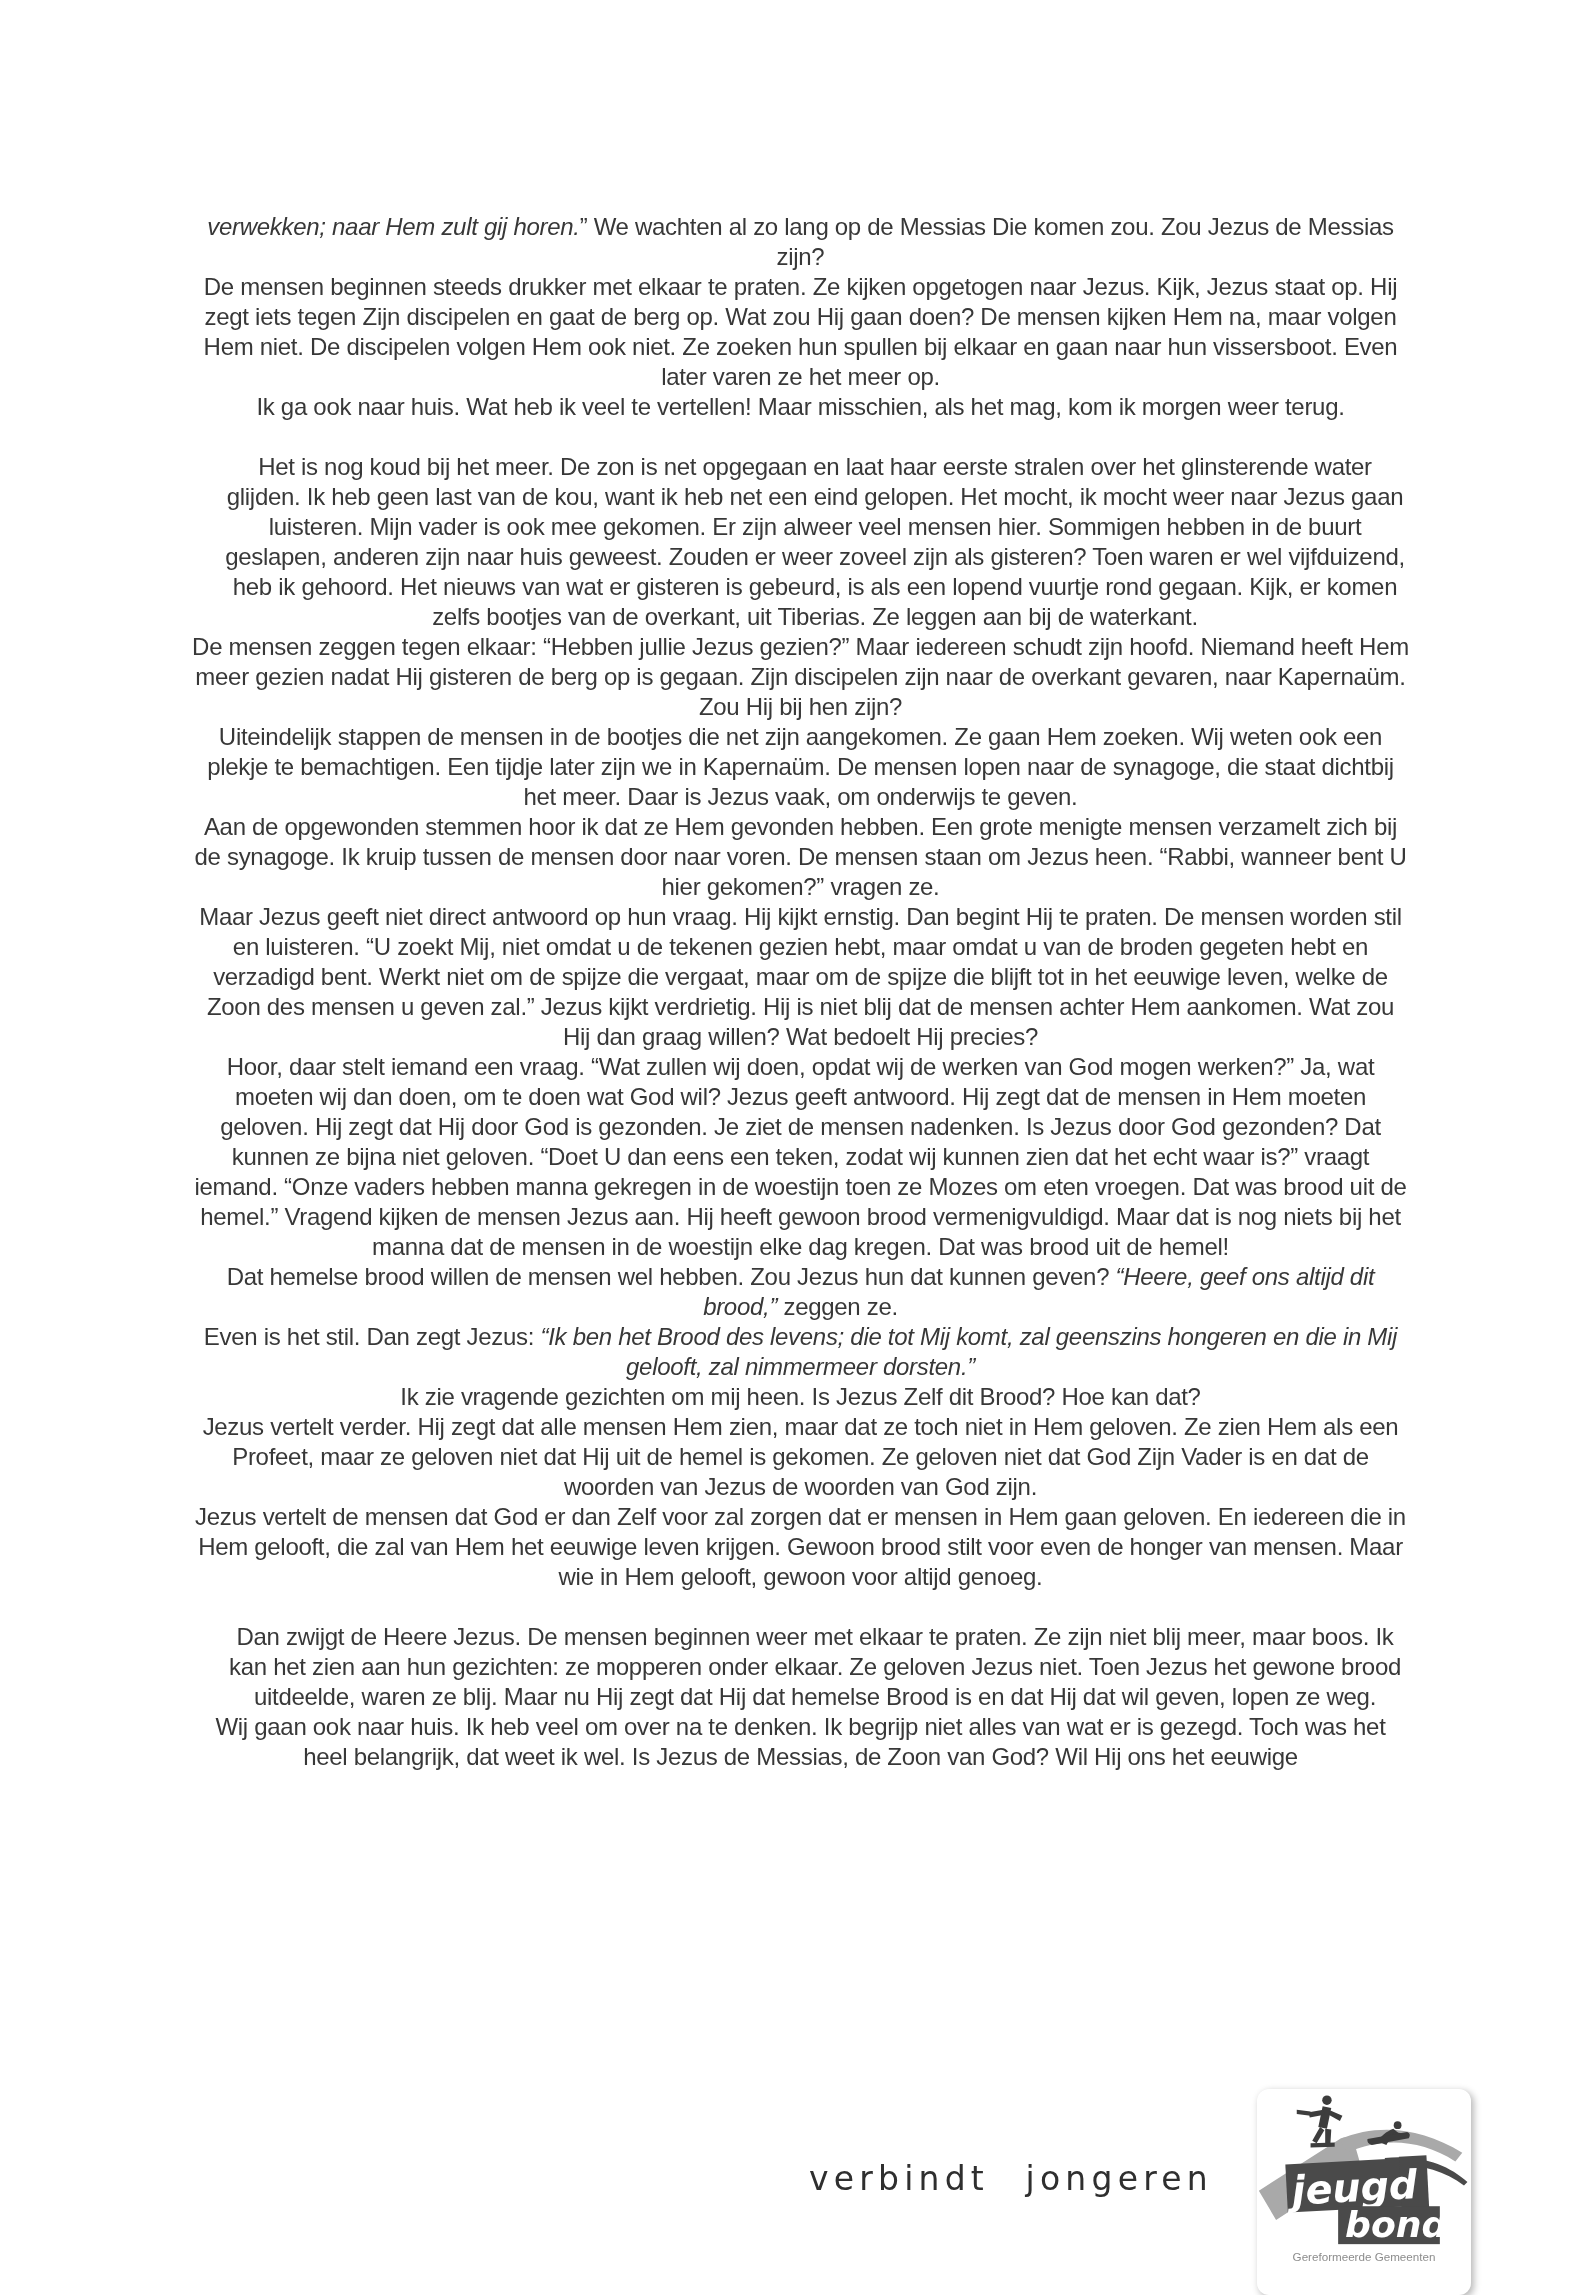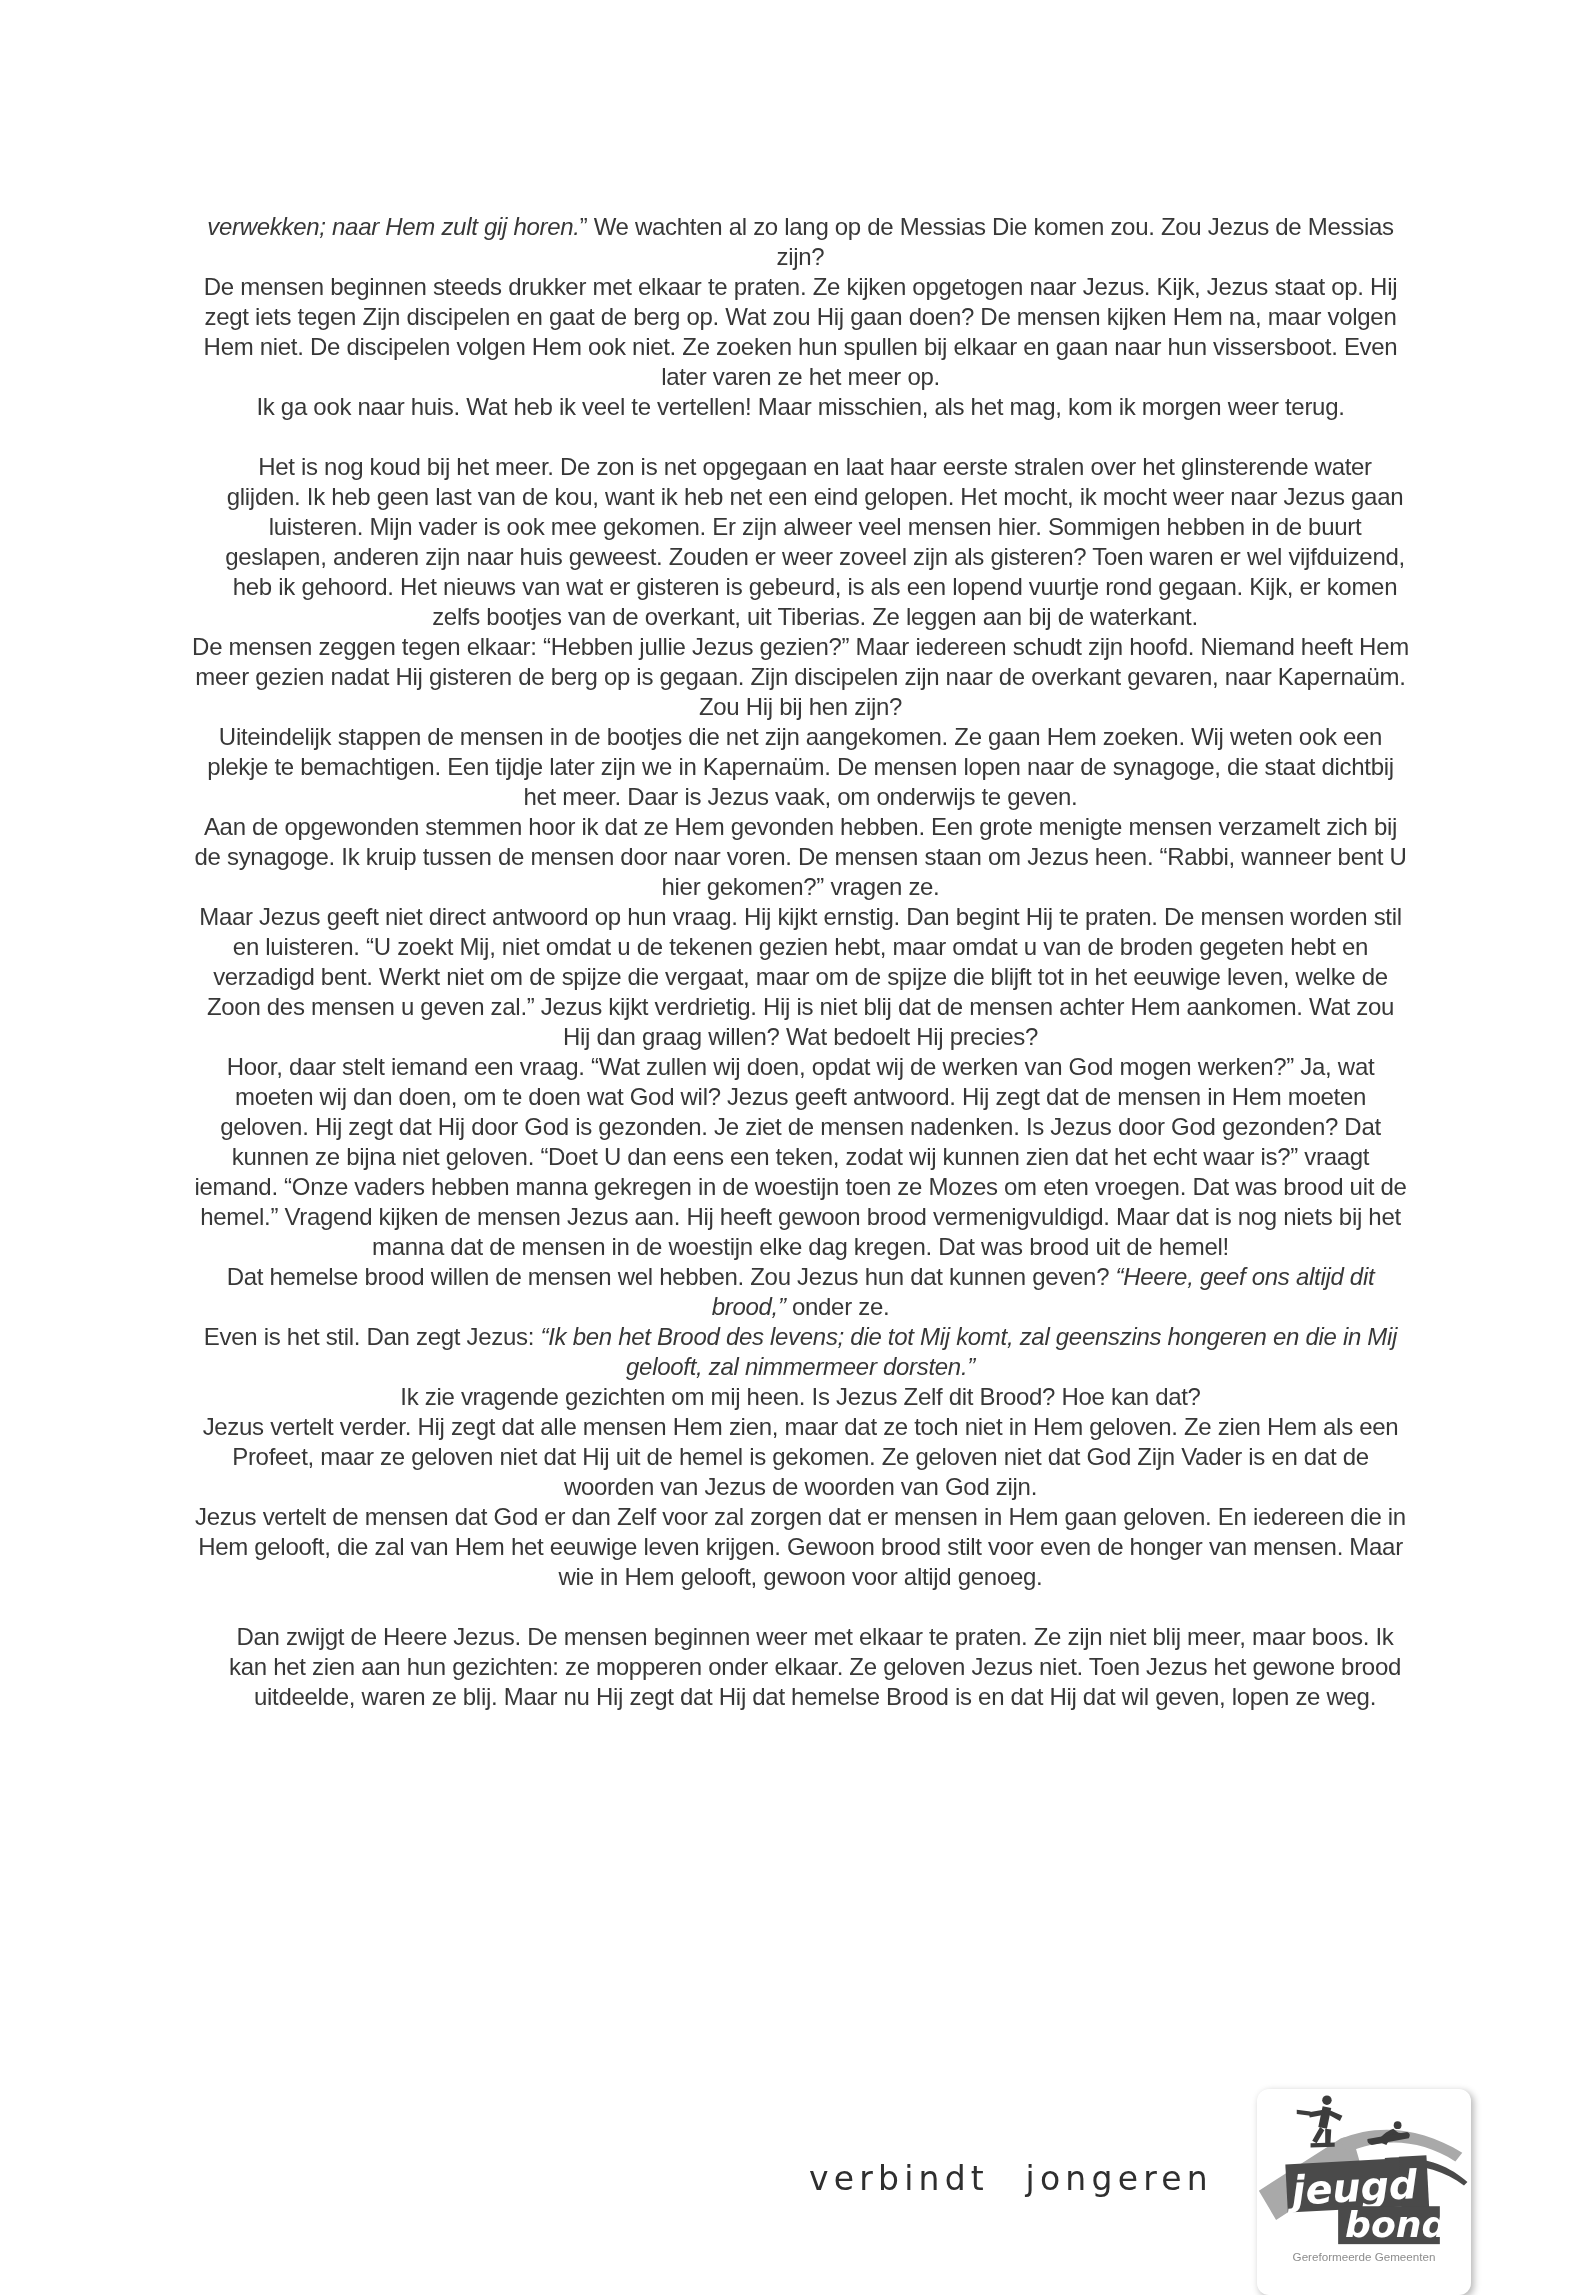--- a/index.html
+++ b/index.html
@@ -72,26 +72,27 @@
   <div class="text-block" style="color: rgb(56, 56, 56);">
       <p><span class="italic">verwekken; naar Hem zult gij horen.</span><span>” We wachten al zo lang op de Messias Die komen zou. Zou Jezus de Messias zijn?</span></p>
       <p><span>De mensen beginnen steeds drukker met elkaar te praten. Ze kijken opgetogen naar Jezus. Kijk, Jezus staat op. Hij zegt iets tegen Zijn discipelen en gaat de berg op. Wat zou Hij gaan doen? De mensen kijken Hem na, maar volgen Hem niet. De discipelen volgen Hem ook niet. Ze zoeken hun spullen bij elkaar en gaan naar hun vissersboot. Even later varen ze het meer op.</span></p>
       <p><span>Ik ga ook naar huis. Wat heb ik veel te vertellen! Maar misschien, als het mag, kom ik morgen weer terug.</span></p>
       <p class="space-before"><span>Het is nog koud bij het meer. De zon is net opgegaan en laat haar eerste stralen over het glinsterende water glijden. Ik heb geen last van de kou, want ik heb net een eind gelopen. Het mocht, ik mocht weer naar Jezus gaan luisteren. Mijn vader is ook mee gekomen. Er zijn alweer veel mensen hier. Sommigen hebben in de buurt geslapen, anderen zijn naar huis geweest. Zouden er weer zoveel zijn als gisteren? Toen waren er wel vijfduizend, heb ik gehoord. Het nieuws van wat er gisteren is gebeurd, is als een lopend vuurtje rond gegaan. Kijk, er komen zelfs bootjes van de overkant, uit Tiberias. Ze leggen aan bij de waterkant.</span></p>
       <p><span>De mensen zeggen tegen elkaar: “Hebben jullie Jezus gezien?” Maar iedereen schudt zijn hoofd. Niemand heeft Hem meer gezien nadat Hij gisteren de berg op is gegaan. Zijn discipelen zijn naar de overkant gevaren, naar Kapernaüm. Zou Hij bij hen zijn?</span></p>
       <p><span>Uiteindelijk stappen de mensen in de bootjes die net zijn aangekomen. Ze gaan Hem zoeken. Wij weten ook een plekje te bemachtigen. Een tijdje later zijn we in Kapernaüm. De mensen lopen naar de synagoge, die staat dichtbij het meer. Daar is Jezus vaak, om onderwijs te geven.</span></p>
       <p><span>Aan de opgewonden stemmen hoor ik dat ze Hem gevonden hebben. Een grote menigte mensen verzamelt zich bij de synagoge. Ik kruip tussen de mensen door naar voren. De mensen staan om Jezus heen. “Rabbi, wanneer bent U hier gekomen?” vragen ze.</span></p>
       <p><span>Maar Jezus geeft niet direct antwoord op hun vraag. Hij kijkt ernstig. Dan begint Hij te praten. De mensen worden stil en luisteren. “U zoekt Mij, niet omdat u de tekenen gezien hebt, maar omdat u van de broden gegeten hebt en verzadigd bent. Werkt niet om de spijze die vergaat, maar om de spijze die blijft tot in het eeuwige leven, welke de Zoon des mensen u geven zal.” Jezus kijkt verdrietig. Hij is niet blij dat de mensen achter Hem aankomen. Wat zou Hij dan graag willen? Wat bedoelt Hij precies?</span></p>
       <p><span>Hoor, daar stelt iemand een vraag. “Wat zullen wij doen, opdat wij de werken van God mogen werken?” Ja, wat moeten wij dan doen, om te doen wat God wil? Jezus geeft antwoord. Hij zegt dat de mensen in Hem moeten geloven. Hij zegt dat Hij door God is gezonden. Je ziet de mensen nadenken. Is Jezus door God gezonden? Dat kunnen ze bijna niet geloven. “Doet U dan eens een teken, zodat wij kunnen zien dat het echt waar is?” vraagt iemand. “Onze vaders hebben manna gekregen in de woestijn toen ze Mozes om eten vroegen. Dat was brood uit de hemel.” Vragend kijken de mensen Jezus aan. Hij heeft gewoon brood vermenigvuldigd. Maar dat is nog niets bij het manna dat de mensen in de woestijn elke dag kregen. Dat was brood uit de hemel!</span></p>
-      <p><span>Dat hemelse brood willen de mensen wel hebben. Zou Jezus hun dat kunnen geven? </span><span class="italic">“Heere, geef ons altijd dit brood,”</span><span> onder ze.</span></p>
+      <p><span>Dat hemelse brood willen de mensen wel hebben. Zou Jezus hun dat kunnen geven? </span><span class="italic">“Heere, geef ons altijd dit brood,”</span><span> zeggen ze.</span></p>
       <p><span>Even is het stil. Dan zegt Jezus: </span><span class="italic">“Ik ben het Brood des levens; die tot Mij komt, zal geenszins hongeren en die in Mij gelooft, zal nimmermeer dorsten.”</span></p>
       <p><span>Ik zie vragende gezichten om mij heen. Is Jezus Zelf dit Brood? Hoe kan dat?</span></p>
       <p><span>Jezus vertelt verder. Hij zegt dat alle mensen Hem zien, maar dat ze toch niet in Hem geloven. Ze zien Hem als een Profeet, maar ze geloven niet dat Hij uit de hemel is gekomen. Ze geloven niet dat God Zijn Vader is en dat de woorden van Jezus de woorden van God zijn.</span></p>
       <p><span>Jezus vertelt de mensen dat God er dan Zelf voor zal zorgen dat er mensen in Hem gaan geloven. En iedereen die in Hem gelooft, die zal van Hem het eeuwige leven krijgen. Gewoon brood stilt voor even de honger van mensen. Maar wie in Hem gelooft, gewoon voor altijd genoeg.</span></p>
       <p class="space-before"><span>Dan zwijgt de Heere Jezus. De mensen beginnen weer met elkaar te praten. Ze zijn niet blij meer, maar boos. Ik kan het zien aan hun gezichten: ze mopperen onder elkaar. Ze geloven Jezus niet. Toen Jezus het gewone brood uitdeelde, waren ze blij. Maar nu Hij zegt dat Hij dat hemelse Brood is en dat Hij dat wil geven, lopen ze weg.</span></p>
+      <p><span>Wij gaan ook naar huis. Ik heb veel om over na te denken. Ik begrijp niet alles van wat er is gezegd. Toch was het heel belangrijk, dat weet ik wel. Is Jezus de Messias, de Zoon van God? Wil Hij ons het eeuwige</span></p>
     </div>
 
   <div class="tagline">verbindt jongeren</div>
 
   <div class="logo-card">
     <svg width="214" height="206" viewBox="0 0 248 239">
 
       <path d="M 2,118 L 96,58 Q 104,53 112,60 L 120,88 Q 112,96 104,99 L 22,152 Z" fill="#a9a9a9"></path>
 
       <path d="M 96,58 C 140,40 190,44 238,74 L 230,84 C 188,58 146,56 104,74 Z" fill="#a9a9a9"></path>

